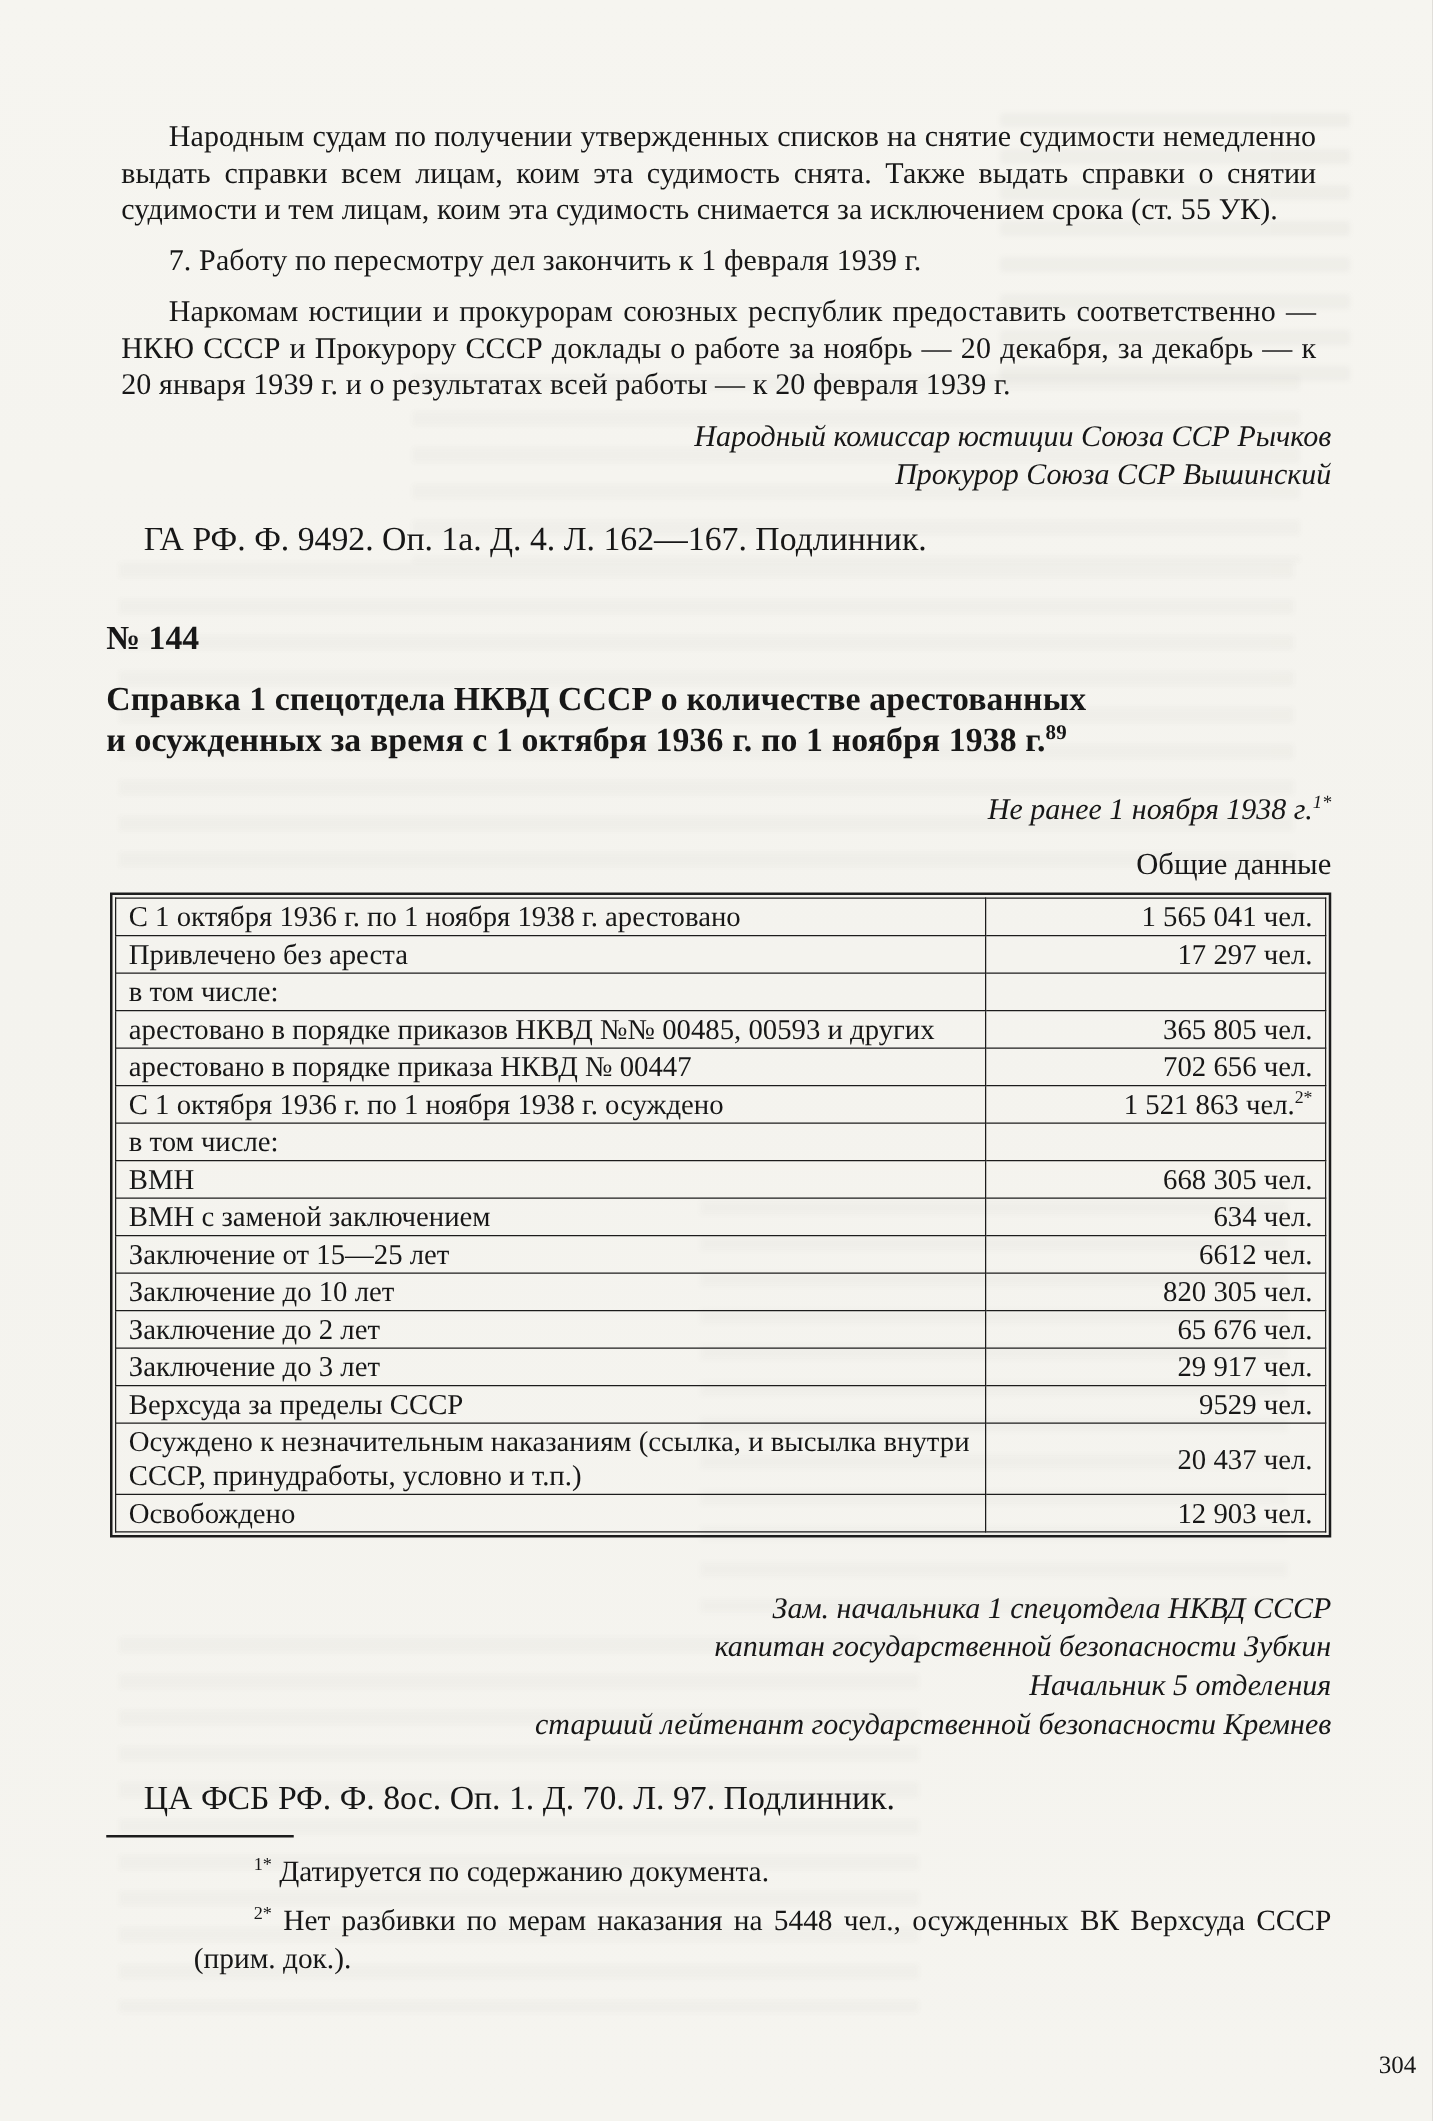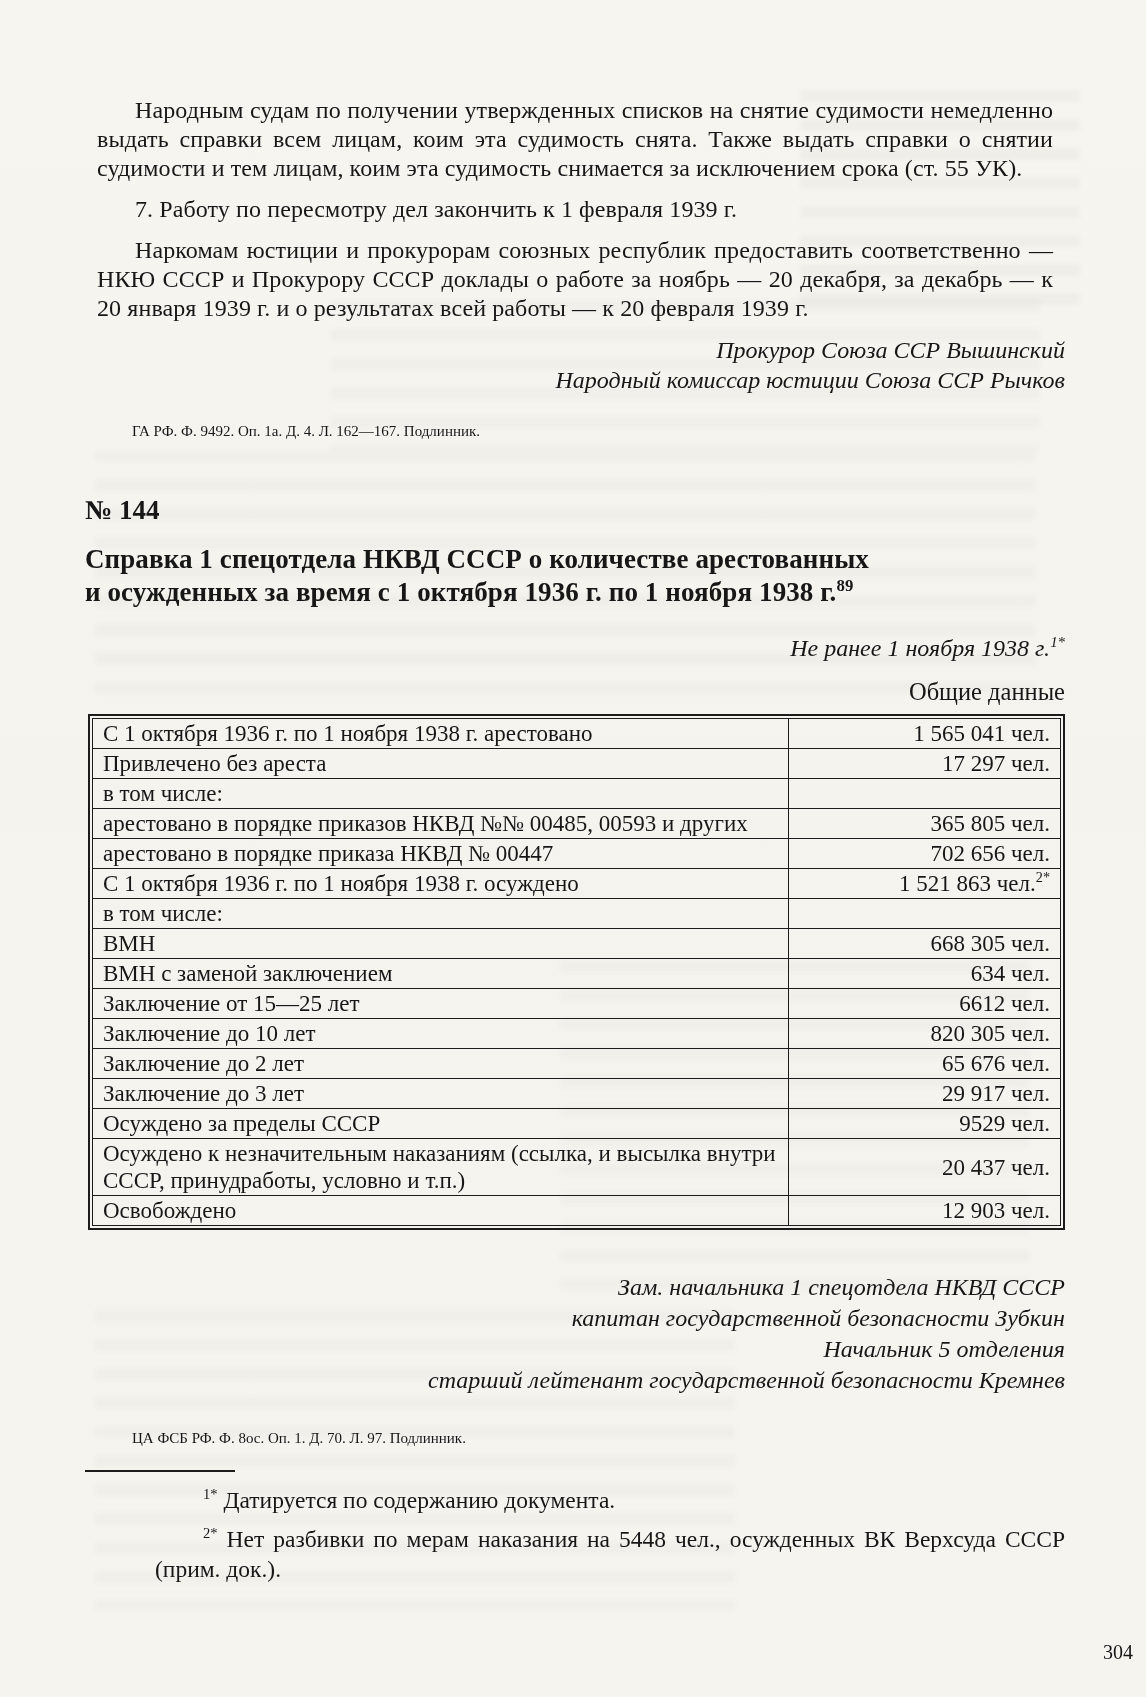--- a/index.html
+++ b/index.html
@@ -49,23 +49,23 @@
   }
   .sig-block {
     text-align: right;
     font-style: italic;
     font-size: 24px;
     line-height: 30px;
   }
   .sig-block.first { margin-top: 7px; }
   .sig-block.second { margin-top: 42px; line-height: 31px; }
   .archive {
-    margin: 17px;
+    margin: 0;
     margin-top: 22px;
-    font-size: 15px;
+    font-size: 27px;
     line-height: 29px;
     text-indent: 30px;
   }
   .archive.second { margin-top: 28px; }
   .doc-number {
     margin: 0;
     margin-top: 47px;
     font-size: 27px;
     font-weight: bold;
     line-height: 34px;
@@ -152,22 +152,22 @@
   <div class="artifact a4"></div>
   <div class="artifact a5"></div>
 
   <div class="content">
 
     <p class="body">Народным судам по получении утвержденных списков на снятие судимости немедленно выдать справки всем лицам, коим эта судимость снята. Также выдать справки о снятии судимости и тем лицам, коим эта судимость снимается за исключением срока (ст. 55 УК).</p>
     <p class="body">7. Работу по пересмотру дел закончить к 1 февраля 1939 г.</p>
     <p class="body">Наркомам юстиции и прокурорам союзных республик предоставить соответственно — НКЮ СССР и Прокурору СССР доклады о работе за ноябрь — 20 декабря, за декабрь — к 20 января 1939 г. и о результатах всей работы — к 20 февраля 1939 г.</p>
 
     <div class="sig-block first">
+      <div>Народный комиссар юстиции Союза ССР Рычков</div>
       <div>Прокурор Союза ССР Вышинский</div>
-      <div>Народный комиссар юстиции Союза ССР Рычков</div>
     </div>
 
     <p class="archive">ГА РФ. Ф. 9492. Оп. 1а. Д. 4. Л. 162—167. Подлинник.</p>
 
     <h2 class="doc-number">№ 144</h2>
 
     <h3 class="doc-title"><span>Справка 1 спецотдела НКВД СССР о количестве арестованных</span><br><span>и осужденных за время с 1 октября 1936 г. по 1 ноября 1938 г.</span><sup>89</sup></h3>
 
     <div class="date-note"><span>Не ранее 1 ноября 1938 г.</span><sup>1*</sup></div>
 
@@ -222,21 +222,21 @@
           </tr>
           <tr>
             <td class="cell-label">Заключение до 2 лет</td>
             <td class="cell-value"><span>65 676 чел.</span><sup></sup></td>
           </tr>
           <tr>
             <td class="cell-label">Заключение до 3 лет</td>
             <td class="cell-value"><span>29 917 чел.</span><sup></sup></td>
           </tr>
           <tr>
-            <td class="cell-label">Осуждено за пределы СССР</td>
+            <td class="cell-label">Верхсуда за пределы СССР</td>
             <td class="cell-value"><span>9529 чел.</span><sup></sup></td>
           </tr>
           <tr>
             <td class="cell-label">Осуждено к незначительным наказаниям (ссылка, и высылка внутри СССР, принудработы, условно и т.п.)</td>
             <td class="cell-value"><span>20 437 чел.</span><sup></sup></td>
           </tr>
           <tr>
             <td class="cell-label">Освобождено</td>
             <td class="cell-value"><span>12 903 чел.</span><sup></sup></td>
           </tr>

